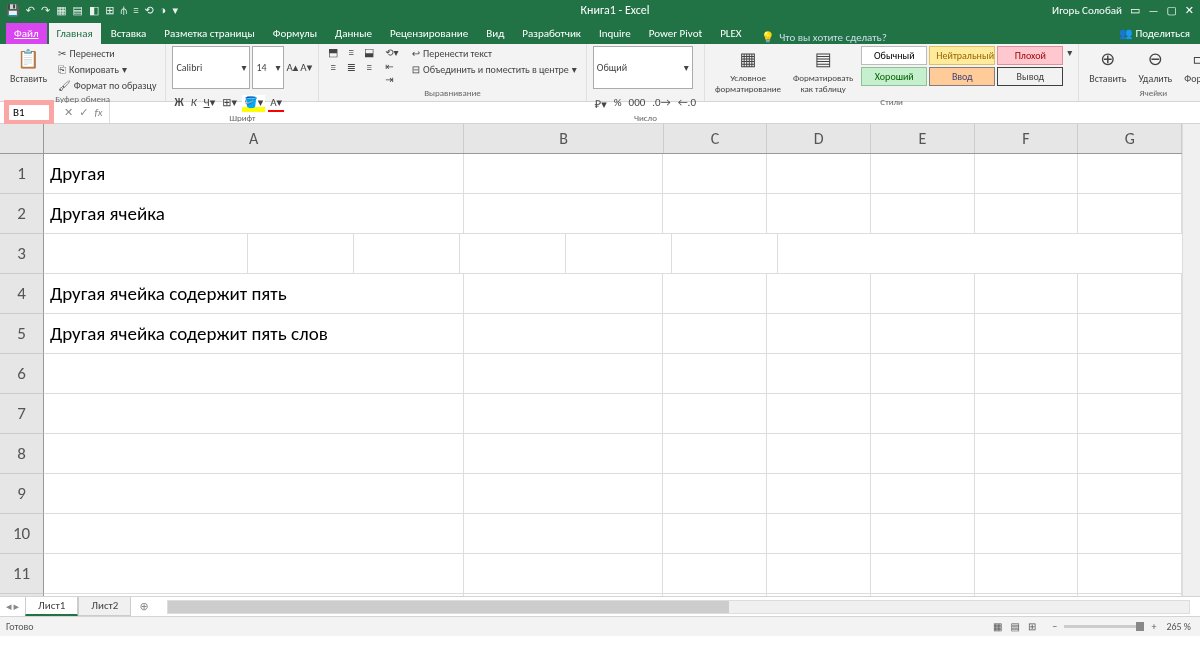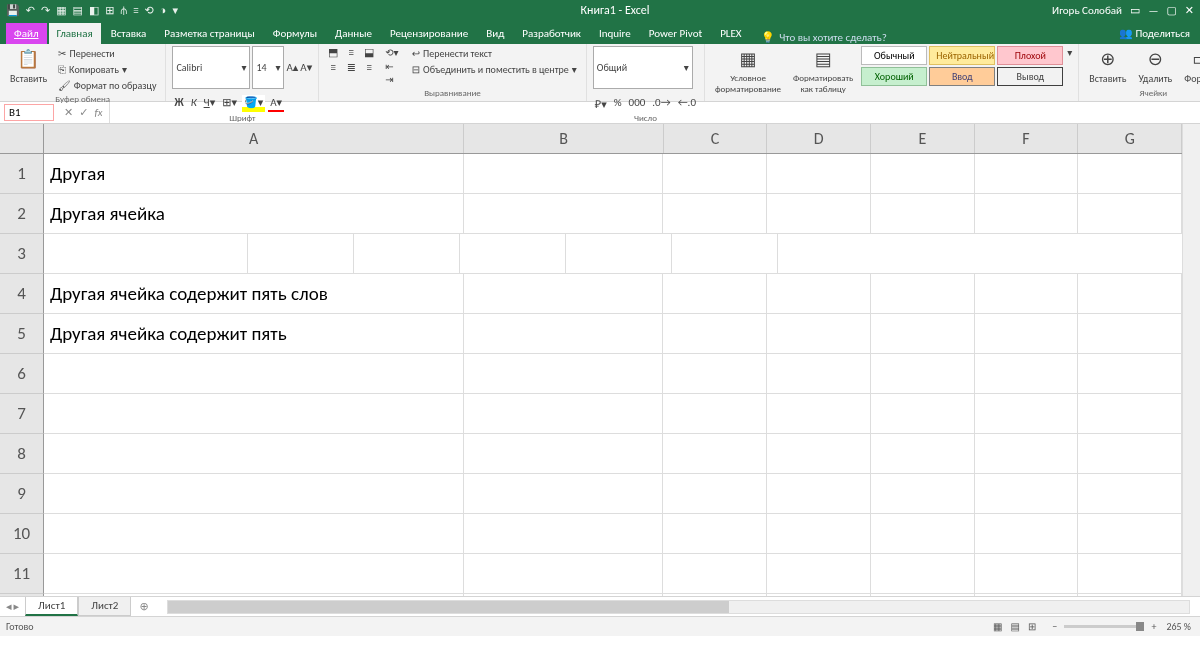--- a/index.html
+++ b/index.html
@@ -24,21 +24,21 @@
 .bigbtn{display:flex;flex-direction:column;align-items:center;justify-content:center;padding:2px 4px;cursor:pointer;font-size:10px;}
 .bigbtn .ic{font-size:18px;margin-bottom:2px;}
 .font-row{display:flex;gap:2px;align-items:center;}
 .sel{border:1px solid #ababab;background:#fff;padding:14px 3px;font-size:10px;display:flex;align-items:center;justify-content:space-between;}
 .iconrow{display:flex;gap:3px;margin-top:2px;}
 .iconrow span{cursor:pointer;padding:1px 2px;font-size:11px;}
 .align-grid{display:grid;grid-template-columns:repeat(3,16px);gap:2px;}
 .align-grid span{text-align:center;cursor:pointer;}
 .style-cell{border:1px solid #bbb;padding:2px 6px;font-size:10px;cursor:pointer;min-width:60px;text-align:center;}
 .formula-bar{height:22px;background:#fff;border-bottom:1px solid #d4d4d4;display:flex;align-items:center;}
-.name-box{width:50px;border:1px solid #fca5a5;margin:2px 4px;padding:1px 4px;font-size:11px;}
+.name-box{width:50px;border:5px solid #fca5a5;margin:2px 4px;padding:1px 4px;font-size:11px;}
 .fx-btns{display:flex;gap:6px;color:#888;padding:0 6px;border-right:1px solid #ddd;height:100%;align-items:center;}
 .fx-input{flex:1;padding:2px 6px;font-size:11px;}
 .grid-area{position:relative;height:472px;background:#fff;overflow:hidden;}
 .col-headers{position:absolute;top:0;left:44px;right:18px;height:30px;display:flex;background:#e6e6e6;border-bottom:1px solid #999;}
 .corner{position:absolute;top:0;left:0;width:44px;height:30px;background:#e6e6e6;border-right:1px solid #999;border-bottom:1px solid #999;}
 .ch{border-right:1px solid #ccc;display:flex;align-items:center;justify-content:center;font-size:16px;color:#555;}
 .row-headers{position:absolute;top:30px;left:0;width:44px;}
 .rh{height:40px;border-bottom:1px solid #ccc;border-right:1px solid #999;background:#e6e6e6;display:flex;align-items:center;justify-content:center;font-size:17px;color:#555;}
 .cells{position:absolute;top:30px;left:44px;right:18px;}
 .row{display:flex;height:40px;border-bottom:1px solid #ddd;}
@@ -205,20 +205,21 @@
           <div class="style-cell" style="background: rgb(255, 235, 156); color: rgb(156, 101, 0); border-color: rgb(224, 192, 96);">Нейтральный</div>
           <div class="style-cell" style="background: rgb(255, 199, 206); color: rgb(156, 0, 6); border-color: rgb(224, 144, 152);">Плохой</div>
           <div class="style-cell" style="background: rgb(198, 239, 206); color: rgb(0, 97, 0); border-color: rgb(144, 192, 152);">Хороший</div>
           <div class="style-cell" style="background: rgb(255, 204, 153); color: rgb(63, 63, 118); border-color: rgb(127, 127, 127);">Ввод</div>
           <div class="style-cell" style="background: rgb(242, 242, 242); color: rgb(63, 63, 63); border-color: rgb(63, 63, 63);">Вывод</div>
         </div>
       <div class="vstack" style="justify-content:center">
           <span>▾</span>
         </div>
     </div>
+    <div class="group-label">Стили</div>
   </div>
 
   <div class="group">
     <div class="group-body">
       <div class="bigbtn">
           <span class="ic">⊕</span>
           <span>Вставить</span>
         </div>
       <div class="bigbtn">
           <span class="ic">⊖</span>
@@ -290,30 +291,30 @@
       </div>
       <div class="row">
         <div class="cell" style="width: 204px;"></div>
         <div class="cell" style="width: 106px;"></div>
         <div class="cell" style="width: 106px;"></div>
         <div class="cell" style="width: 106px;"></div>
         <div class="cell" style="width: 106px;"></div>
         <div class="cell" style="width: 106px;"></div>
       </div>
       <div class="row">
+        <div class="cell" style="width: 430px;">Другая ячейка содержит пять</div>
+        <div class="cell" style="width: 204px;"></div>
+        <div class="cell" style="width: 106px;"></div>
+        <div class="cell" style="width: 106px;"></div>
+        <div class="cell" style="width: 106px;"></div>
+        <div class="cell" style="width: 106px;"></div>
+        <div class="cell" style="width: 106px;"></div>
+      </div>
+      <div class="row">
         <div class="cell" style="width: 430px;">Другая ячейка содержит пять слов</div>
-        <div class="cell" style="width: 204px;"></div>
-        <div class="cell" style="width: 106px;"></div>
-        <div class="cell" style="width: 106px;"></div>
-        <div class="cell" style="width: 106px;"></div>
-        <div class="cell" style="width: 106px;"></div>
-        <div class="cell" style="width: 106px;"></div>
-      </div>
-      <div class="row">
-        <div class="cell" style="width: 430px;">Другая ячейка содержит пять</div>
         <div class="cell" style="width: 204px;"></div>
         <div class="cell" style="width: 106px;"></div>
         <div class="cell" style="width: 106px;"></div>
         <div class="cell" style="width: 106px;"></div>
         <div class="cell" style="width: 106px;"></div>
         <div class="cell" style="width: 106px;"></div>
       </div>
       <div class="row">
         <div class="cell" style="width: 430px;"></div>
         <div class="cell" style="width: 204px;"></div>

